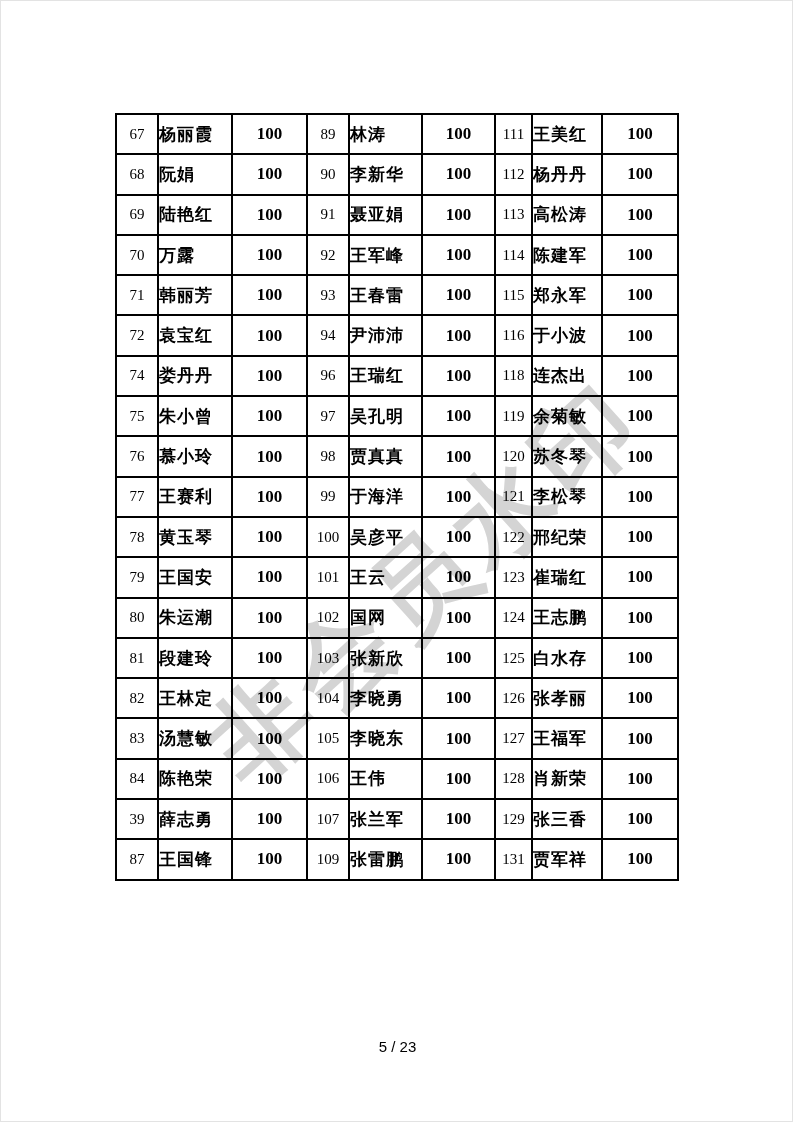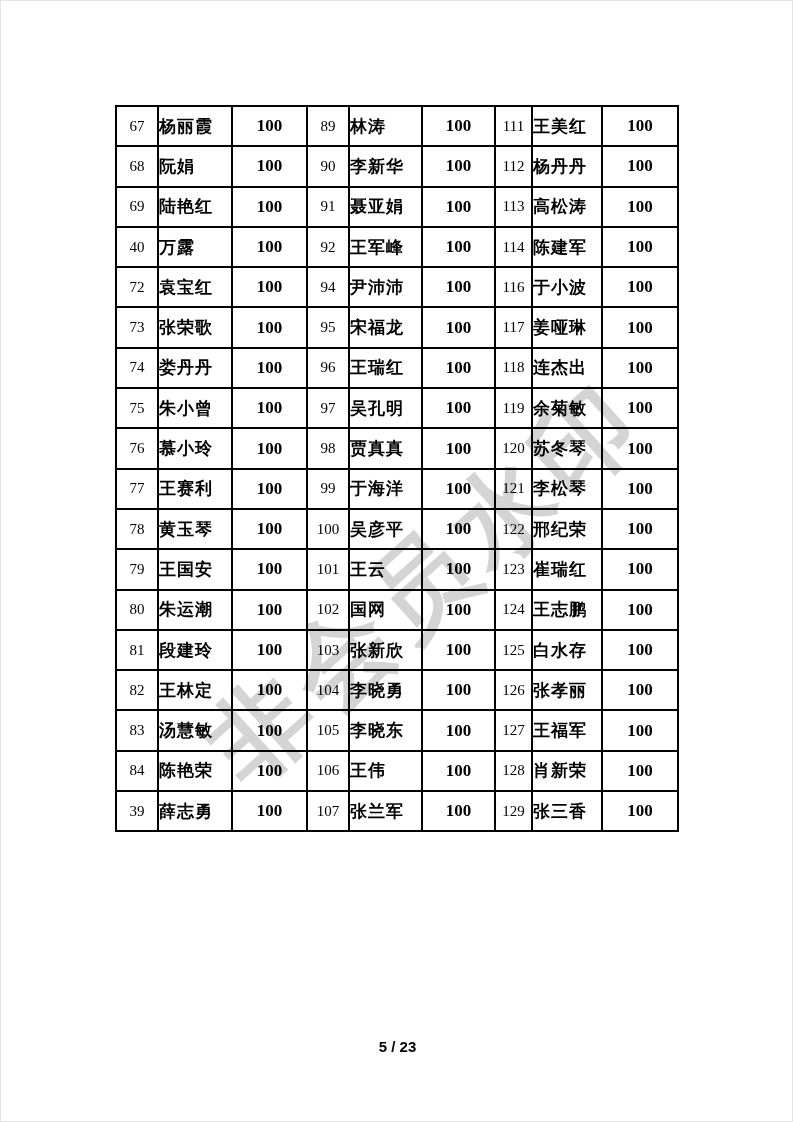--- a/index.html
+++ b/index.html
@@ -27,21 +27,21 @@
     letter-spacing: 8px;
     white-space: nowrap;
     color: #d4d4d4;
     z-index: 0;
     font-family: "DejaVu Sans", sans-serif;
     user-select: none;
   }
   table.score-table {
     position: absolute;
     left: 114px;
-    top: 104px;
+    top: 112px;
     width: 562px;
     border-collapse: collapse;
     table-layout: fixed;
     z-index: 1;
     padding-left: 28px;
   }
   table.score-table tr {
     height: 40.3px;
   }
   table.score-table td {
@@ -73,21 +73,21 @@
     font-weight: bold;
     font-size: 17px;
   }
   .footer {
     position: absolute;
     left: 0;
     top: 1037px;
     width: 793px;
     text-align: center;
     font-size: 15px;
-    font-weight: bold;
+    font-weight: normal;
     color: #000000;
     font-family: "Liberation Sans", sans-serif;
     z-index: 1;
   }
 </style>
 </head>
 <body>
 
 <div class="page">
 
@@ -133,53 +133,53 @@
           <td class="col-name">陆艳红</td>
           <td class="col-score">100</td>
           <td class="col-num">91</td>
           <td class="col-name">聂亚娟</td>
           <td class="col-score">100</td>
           <td class="col-num">113</td>
           <td class="col-name">高松涛</td>
           <td class="col-score">100</td>
         </tr>
         <tr>
-          <td class="col-num">40</td>
+          <td class="col-num">70</td>
           <td class="col-name">万露</td>
           <td class="col-score">100</td>
           <td class="col-num">92</td>
           <td class="col-name">王军峰</td>
           <td class="col-score">100</td>
           <td class="col-num">114</td>
           <td class="col-name">陈建军</td>
           <td class="col-score">100</td>
         </tr>
         <tr>
+          <td class="col-num">71</td>
+          <td class="col-name">韩丽芳</td>
+          <td class="col-score">100</td>
+          <td class="col-num">93</td>
+          <td class="col-name">王春雷</td>
+          <td class="col-score">100</td>
+          <td class="col-num">115</td>
+          <td class="col-name">郑永军</td>
+          <td class="col-score">100</td>
+        </tr>
+        <tr>
           <td class="col-num">72</td>
           <td class="col-name">袁宝红</td>
           <td class="col-score">100</td>
           <td class="col-num">94</td>
           <td class="col-name">尹沛沛</td>
           <td class="col-score">100</td>
           <td class="col-num">116</td>
           <td class="col-name">于小波</td>
           <td class="col-score">100</td>
         </tr>
         <tr>
-          <td class="col-num">73</td>
-          <td class="col-name">张荣歌</td>
-          <td class="col-score">100</td>
-          <td class="col-num">95</td>
-          <td class="col-name">宋福龙</td>
-          <td class="col-score">100</td>
-          <td class="col-num">117</td>
-          <td class="col-name">姜哑琳</td>
-          <td class="col-score">100</td>
-        </tr>
-        <tr>
           <td class="col-num">74</td>
           <td class="col-name">娄丹丹</td>
           <td class="col-score">100</td>
           <td class="col-num">96</td>
           <td class="col-name">王瑞红</td>
           <td class="col-score">100</td>
           <td class="col-num">118</td>
           <td class="col-name">连杰出</td>
           <td class="col-score">100</td>
         </tr>
@@ -297,18 +297,29 @@
           <td class="col-num">39</td>
           <td class="col-name">薛志勇</td>
           <td class="col-score">100</td>
           <td class="col-num">107</td>
           <td class="col-name">张兰军</td>
           <td class="col-score">100</td>
           <td class="col-num">129</td>
           <td class="col-name">张三香</td>
           <td class="col-score">100</td>
         </tr>
+        <tr>
+          <td class="col-num">87</td>
+          <td class="col-name">王国锋</td>
+          <td class="col-score">100</td>
+          <td class="col-num">109</td>
+          <td class="col-name">张雷鹏</td>
+          <td class="col-score">100</td>
+          <td class="col-num">131</td>
+          <td class="col-name">贾军祥</td>
+          <td class="col-score">100</td>
+        </tr>
       </tbody>
   </table>
 
   <div class="footer">5 / 23</div>
 
 </div>
 
 </body></html>

